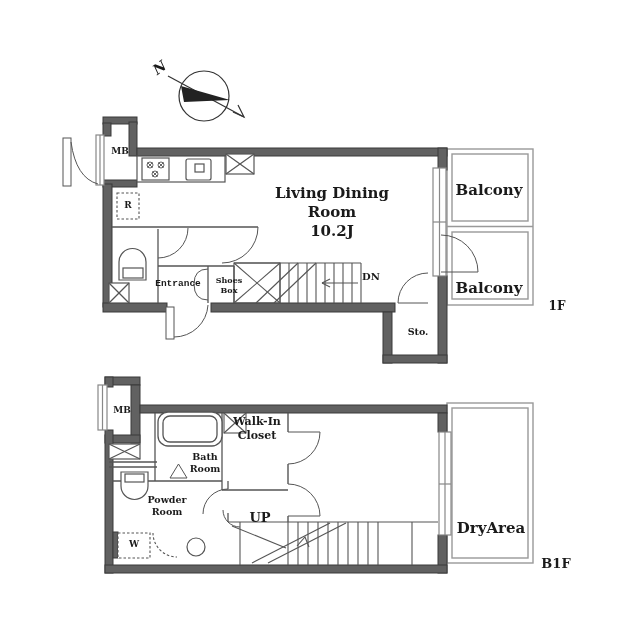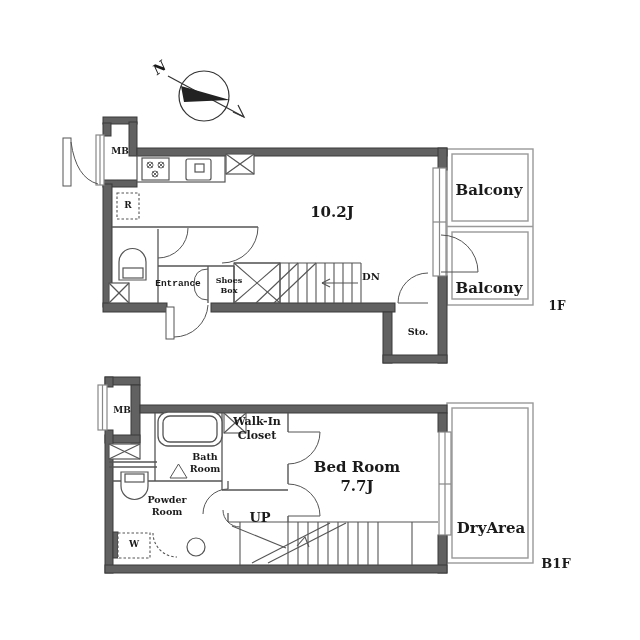--- a/index.html
+++ b/index.html
@@ -245,20 +245,21 @@
       <span>N</span>
     </div>
 
   <div class="lbl" style="left:120px;top:152px;font-size:9px;">
       <span>MB</span>
     </div>
   <div class="lbl" style="left:128px;top:206px;font-size:9px;">
       <span>R</span>
     </div>
   <div class="lbl wrap" style="left:332px;top:212px;font-size:15px;width:132px;">
+    <span>Living Dining Room</span>
     <span>10.2J</span>
   </div>
   <div class="lbl" style="left:489px;top:190px;font-size:15px;">
       <span>Balcony</span>
     </div>
   <div class="lbl" style="left:489px;top:288px;font-size:15px;">
       <span>Balcony</span>
     </div>
   <div class="lbl" style="left:178px;top:284px;font-size:9.5px;font-family:Liberation Mono, monospace;">
       <span>Entrance</span>
@@ -278,24 +279,20 @@
 
   <div class="lbl" style="left:122px;top:411px;font-size:9px;">
       <span>MB</span>
     </div>
   <div class="lbl wrap" style="left:205px;top:463px;font-size:9.5px;width:44px;">
       <span>Bath Room</span>
     </div>
   <div class="lbl wrap" style="left:257px;top:429px;font-size:11px;width:54px;">
       <span>Walk-In Closet</span>
     </div>
-  <div class="lbl wrap" style="left:357px;top:477px;font-size:15px;width:110px;">
-    <span>Bed Room</span>
-    <span>7.7J</span>
-  </div>
   <div class="lbl" style="left:491px;top:492px;font-size:15px;margin-top:36px;">
       <span>DryArea</span>
     </div>
   <div class="lbl wrap" style="left:167px;top:506px;font-size:9.5px;width:58px;">
       <span>Powder Room</span>
     </div>
   <div class="lbl" style="left:260px;top:518px;font-size:13px;">
       <span>UP</span>
     </div>
   <div class="lbl" style="left:134px;top:545px;font-size:9px;">

